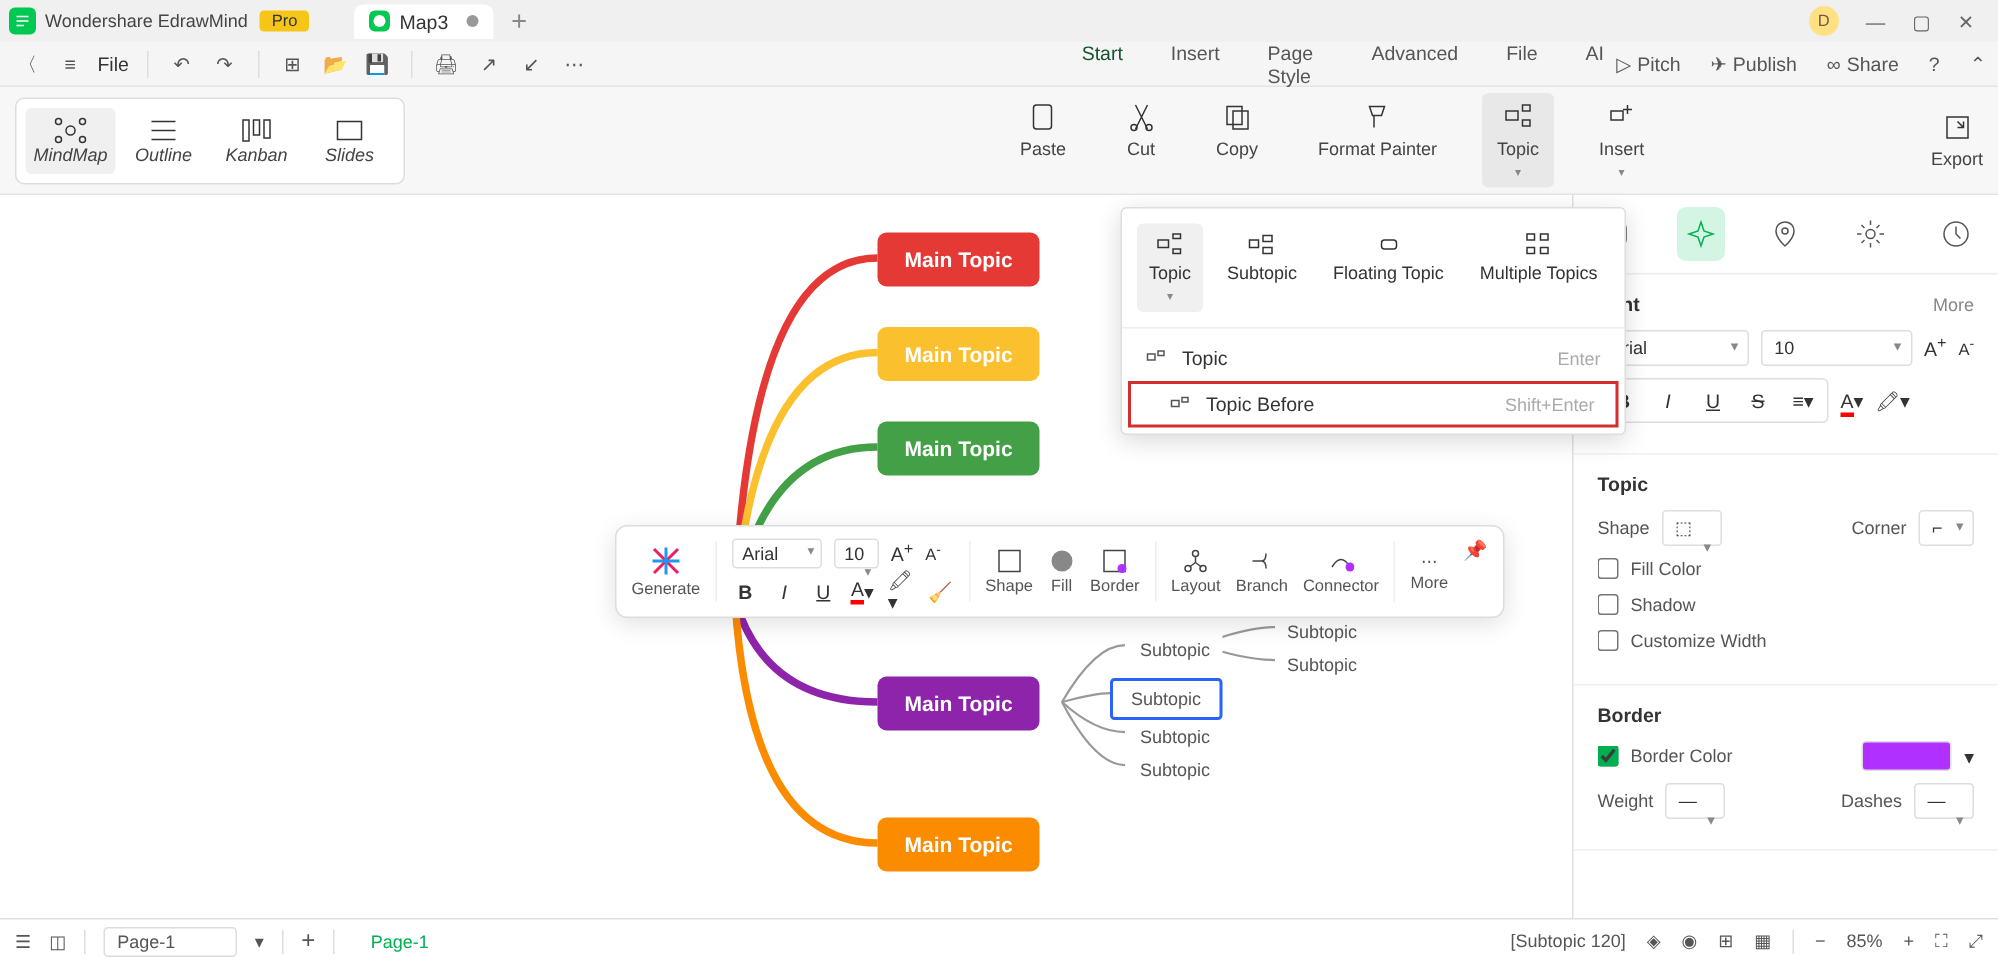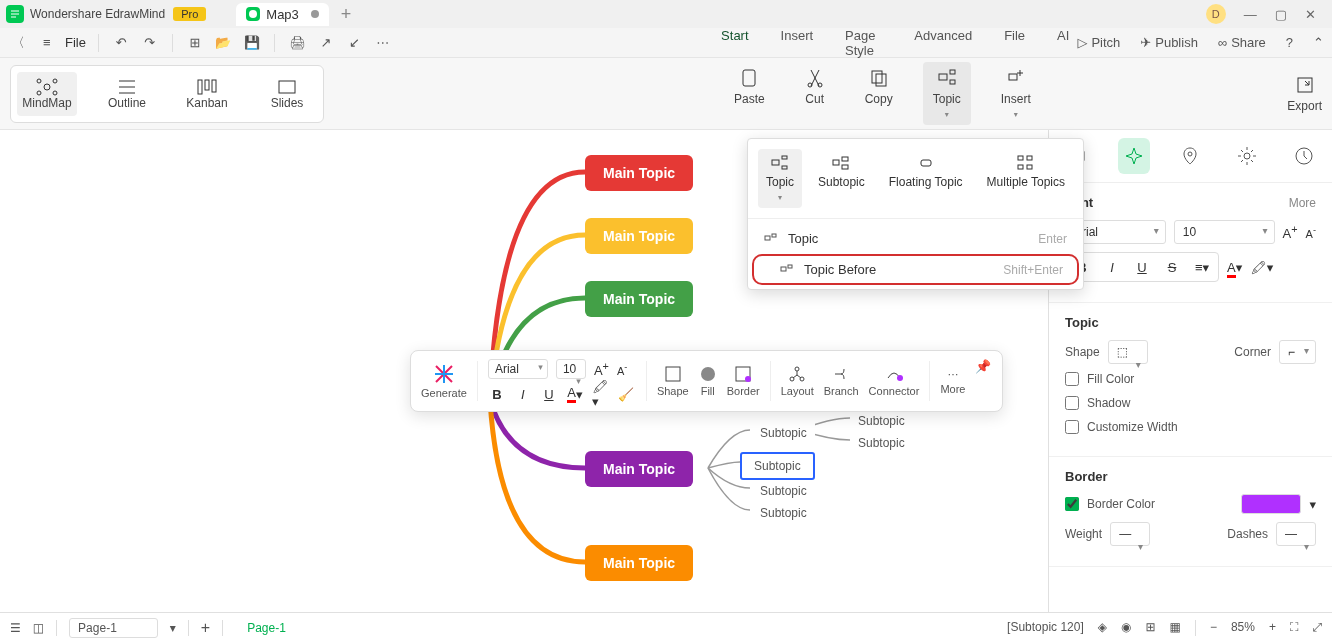--- a/index.html
+++ b/index.html
@@ -19,35 +19,35 @@
 .menubar { height: 30px; background: #f5f5f5; display: flex; align-items: center; padding: 0 8px; border-bottom: 1px solid #e5e5e5; gap: 8px; }
 .menubar .icon-btn { width: 22px; height: 22px; display: flex; align-items: center; justify-content: center; color: #555; }
 .menubar .sep { width: 1px; height: 18px; background: #ddd; margin: 0 4px; }
 .menu-tabs { display: flex; gap: 32px; margin-left: 320px; }
 .menu-tab { font-size: 13px; color: #555; padding: 6px 0; cursor: pointer; }
 .menu-tab.active { color: #14532d; border-bottom: 3px solid #00b050; font-weight: 500; }
 .right-actions { margin-left: auto; display: flex; gap: 20px; align-items: center; color: #555; font-size: 13px; }
 .right-actions > div { display: flex; align-items: center; gap: 4px; }
 
 .toolbar { height: 72px; background: #f7f7f7; display: flex; align-items: center; padding: 0 10px; border-bottom: 1px solid #e5e5e5; position: relative; }
-.view-group { background: #fff; border: 1px solid #ddd; border-radius: 6px; display: flex; padding: 6px; gap: 20px; }
+.view-group { background: #fff; border: 1px solid #ddd; border-radius: 6px; display: flex; padding: 6px; gap: 2px; font-style: italic; }
 .view-btn { width: 60px; display: flex; flex-direction: column; align-items: center; justify-content: center; padding: 6px 4px; border-radius: 4px; font-size: 12px; color: #444; }
 .view-btn.active { background: #f0f0f0; }
 .rb-group { display: flex; gap: 20px; margin-left: 400px; }
 .rb-btn { display: flex; flex-direction: column; align-items: center; font-size: 12px; color: #444; gap: 4px; padding: 6px 10px; border-radius: 4px; }
 .rb-btn.active { background: #e8e8e8; }
 .export-btn { margin-left: auto; display: flex; flex-direction: column; align-items: center; font-size: 12px; color: #444; gap: 4px; }
 
 .topic-dropdown { position: absolute; left: 747px; top: 138px; background: #fff; border: 1px solid #ddd; border-radius: 4px; box-shadow: 0 4px 16px rgba(0,0,0,0.15); z-index: 100; }
 .dd-row1 { display: flex; padding: 10px; border-bottom: 1px solid #eee; gap: 8px; }
 .dd-btn { display: flex; flex-direction: column; align-items: center; font-size: 12px; gap: 4px; padding: 6px 8px; border-radius: 4px; }
 .dd-btn.active { background: #f0f0f0; }
 .dd-row2 { padding: 4px 0; }
 .dd-item { display: flex; align-items: center; padding: 8px 16px; font-size: 13px; gap: 10px; }
-.dd-item.highlighted { outline: 2px solid #d32f2f; outline-offset: -2px; margin: 0 4px; border-radius: 10px; padding-left: 28px; }
+.dd-item.highlighted { outline: 2px solid #d32f2f; outline-offset: -2px; margin: 0 4px; border-radius: 0; padding-left: 28px; }
 .dd-item .shortcut { margin-left: auto; color: #aaa; font-size: 12px; }
 
 .canvas { position: absolute; left: 0; top: 130px; right: 284px; bottom: 30px; background: #fff; overflow: hidden; }
 .topic-node { position: absolute; color: #fff; font-weight: 600; font-size: 14px; padding: 10px 18px; border-radius: 6px; }
 .subtopic-node { position: absolute; font-size: 12px; color: #555; background: #fff; padding: 4px 8px; }
 .subtopic-node.selected { border: 2px solid #2962ff; border-radius: 3px; padding: 5px 12px; }
 
 .float-toolbar { position: absolute; left: 410px; top: 350px; background: #fff; border: 1px solid #ddd; border-radius: 8px; box-shadow: 0 4px 16px rgba(0,0,0,0.12); display: flex; align-items: center; padding: 8px 10px; gap: 10px; z-index: 50; }
 .ft-group { display: flex; flex-direction: column; align-items: center; font-size: 11px; color: #555; gap: 2px; }
 .ft-sep { width: 1px; height: 40px; background: #eee; }
@@ -205,20 +205,26 @@
           <circle cx="15" cy="17" r="2" fill="none" stroke="#333"></circle>
         </svg>
         <span>Cut</span>
       </div>
     <div class="rb-btn">
         <svg width="20" height="20">
           <rect x="3" y="3" width="10" height="12" fill="none" stroke="#333"></rect>
           <rect x="7" y="6" width="10" height="12" fill="none" stroke="#333"></rect>
         </svg>
         <span>Copy</span>
+      </div>
+    <div class="rb-btn">
+        <svg width="20" height="20">
+          <path d="M5 3h10l-2 6H7z M8 9v8" fill="none" stroke="#333"></path>
+        </svg>
+        <span>Format Painter</span>
       </div>
     <div class="rb-btn active">
         <svg width="20" height="20">
           <rect x="2" y="6" width="8" height="6" fill="none" stroke="#333"></rect>
           <rect x="13" y="2" width="5" height="4" fill="none" stroke="#333"></rect>
           <rect x="13" y="12" width="5" height="4" fill="none" stroke="#333"></rect>
         </svg>
         <span>Topic</span>
         <span style="font-size:8px;color:#888">▾</span>
       </div>

